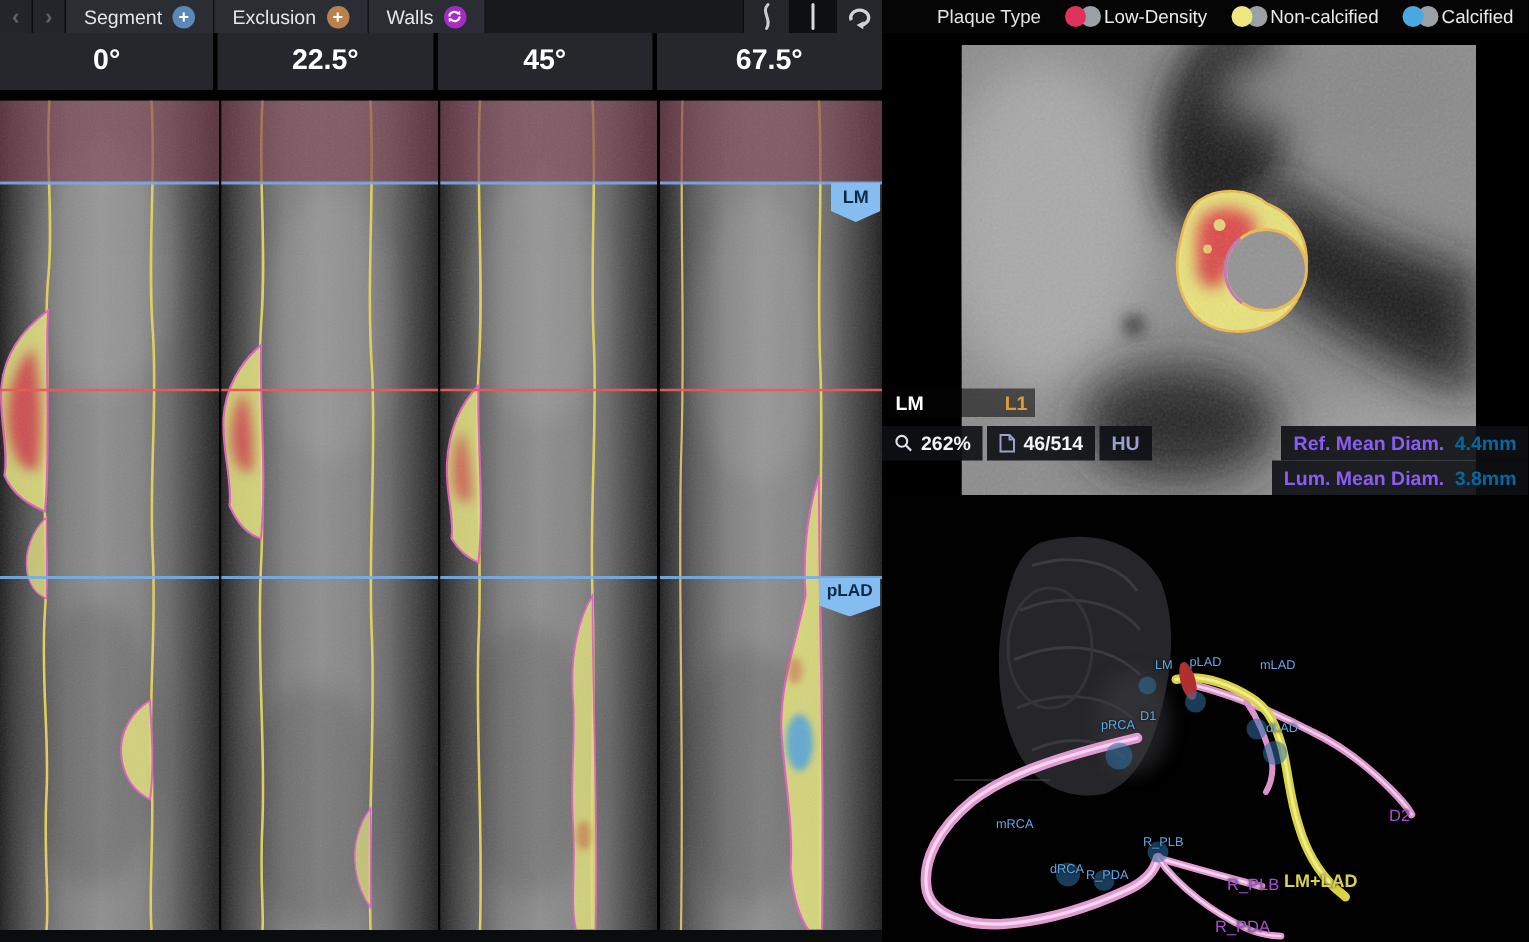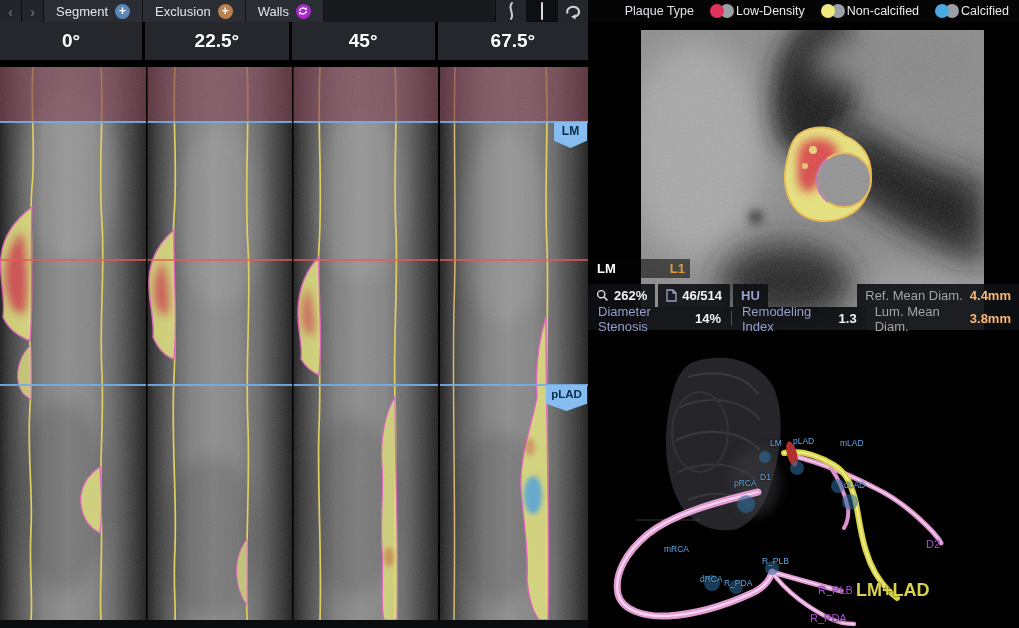--- a/index.html
+++ b/index.html
@@ -59,35 +59,35 @@
   .vessel-ids .vn { color:#fff; } .vessel-ids .ln { color:#df9c3a;padding-left:44px; }
 
   .inforowA { position:absolute; left:0; top:262px; width:431px; height:23px; display:flex; gap:3px; }
   .ibox { display:flex; align-items:center; gap:5px; background:rgba(14,16,20,.9);
     padding:0 8px; height:23px; font-size:13px; }
   .ibox .val { color:#f2f3f5; font-weight:bold; }
   .ibox .lav { color:#9ba0cc; font-weight:bold; }
   .ira-spacer { flex:1; }
   .metricbox { display:flex; align-items:center; gap:7px; background:rgba(14,16,20,.9);
     padding:0 8px; height:23px; font-size:13px; }
-  .metricbox .mlabel { color:#a3a3a3; }
-  .metricbox .mval { color:#fdba74; font-weight:bold; }
+  .metricbox .mlabel { color:#8b5cf6;font-weight:bold; }
+  .metricbox .mval { color:#0369a1; font-weight:bold; }
 
   .inforowB { position:absolute; left:0; top:285px; width:431px; height:23px; display:flex; }
   .irb-left { display:flex; align-items:center; background:rgba(13,15,19,.93); height:23px; }
   .irb-seg { display:flex; align-items:center; gap:6px; padding:0 10px; font-size:13px; }
   .irb-div { width:1px; height:15px; background:#4a4e59; }
   .irb-spacer { flex:1; }
 
   .view3d { position:relative; width:431px; height:296px; background:#010102; overflow:hidden; }
   .v3label { position:absolute; font-size:8.5px; color:#5fa8e8; white-space:nowrap;
     text-shadow:0 0 2px #000; }
   .v3purple { position:absolute; font-size:11px; color:#a94fd6; white-space:nowrap;
     text-shadow:0 0 2px #000; }
-  .v3yellow { position:absolute; font-size:18px; font-weight:bold; color:#d9d34a;
+  .v3yellow { position:absolute; font-size:12px; font-weight:bold; color:#d9d34a;
     white-space:nowrap; text-shadow:0 0 2px #000; }
 </style>
 </head>
 <body>
 
 <div class="app">
 
   <div class="left">
 
     <div class="toolbar">
@@ -338,31 +338,20 @@
           <span class="lav">HU</span>
         </div>
         <div class="ira-spacer"></div>
         <div class="metricbox">
           <span class="mlabel">Ref. Mean Diam.</span>
           <span class="mval">4.4mm</span>
         </div>
       </div>
 
       <div class="inforowB">
-        <div class="irb-left">
-          <div class="irb-seg">
-            <span class="mlabel" style="color:#989dcb">Diameter Stenosis</span>
-            <span class="mval" style="color:#f2f3f5;font-weight:bold">14%</span>
-          </div>
-          <div class="irb-div"></div>
-          <div class="irb-seg">
-            <span class="mlabel" style="color:#989dcb">Remodeling Index</span>
-            <span class="mval" style="color:#f2f3f5;font-weight:bold">1.3</span>
-          </div>
-        </div>
         <div class="irb-spacer"></div>
         <div class="metricbox">
           <span class="mlabel">Lum. Mean Diam.</span>
           <span class="mval">3.8mm</span>
         </div>
       </div>
     </div>
 
     <div class="view3d">
       <svg width="431" height="296" viewBox="0 0 431 296">

